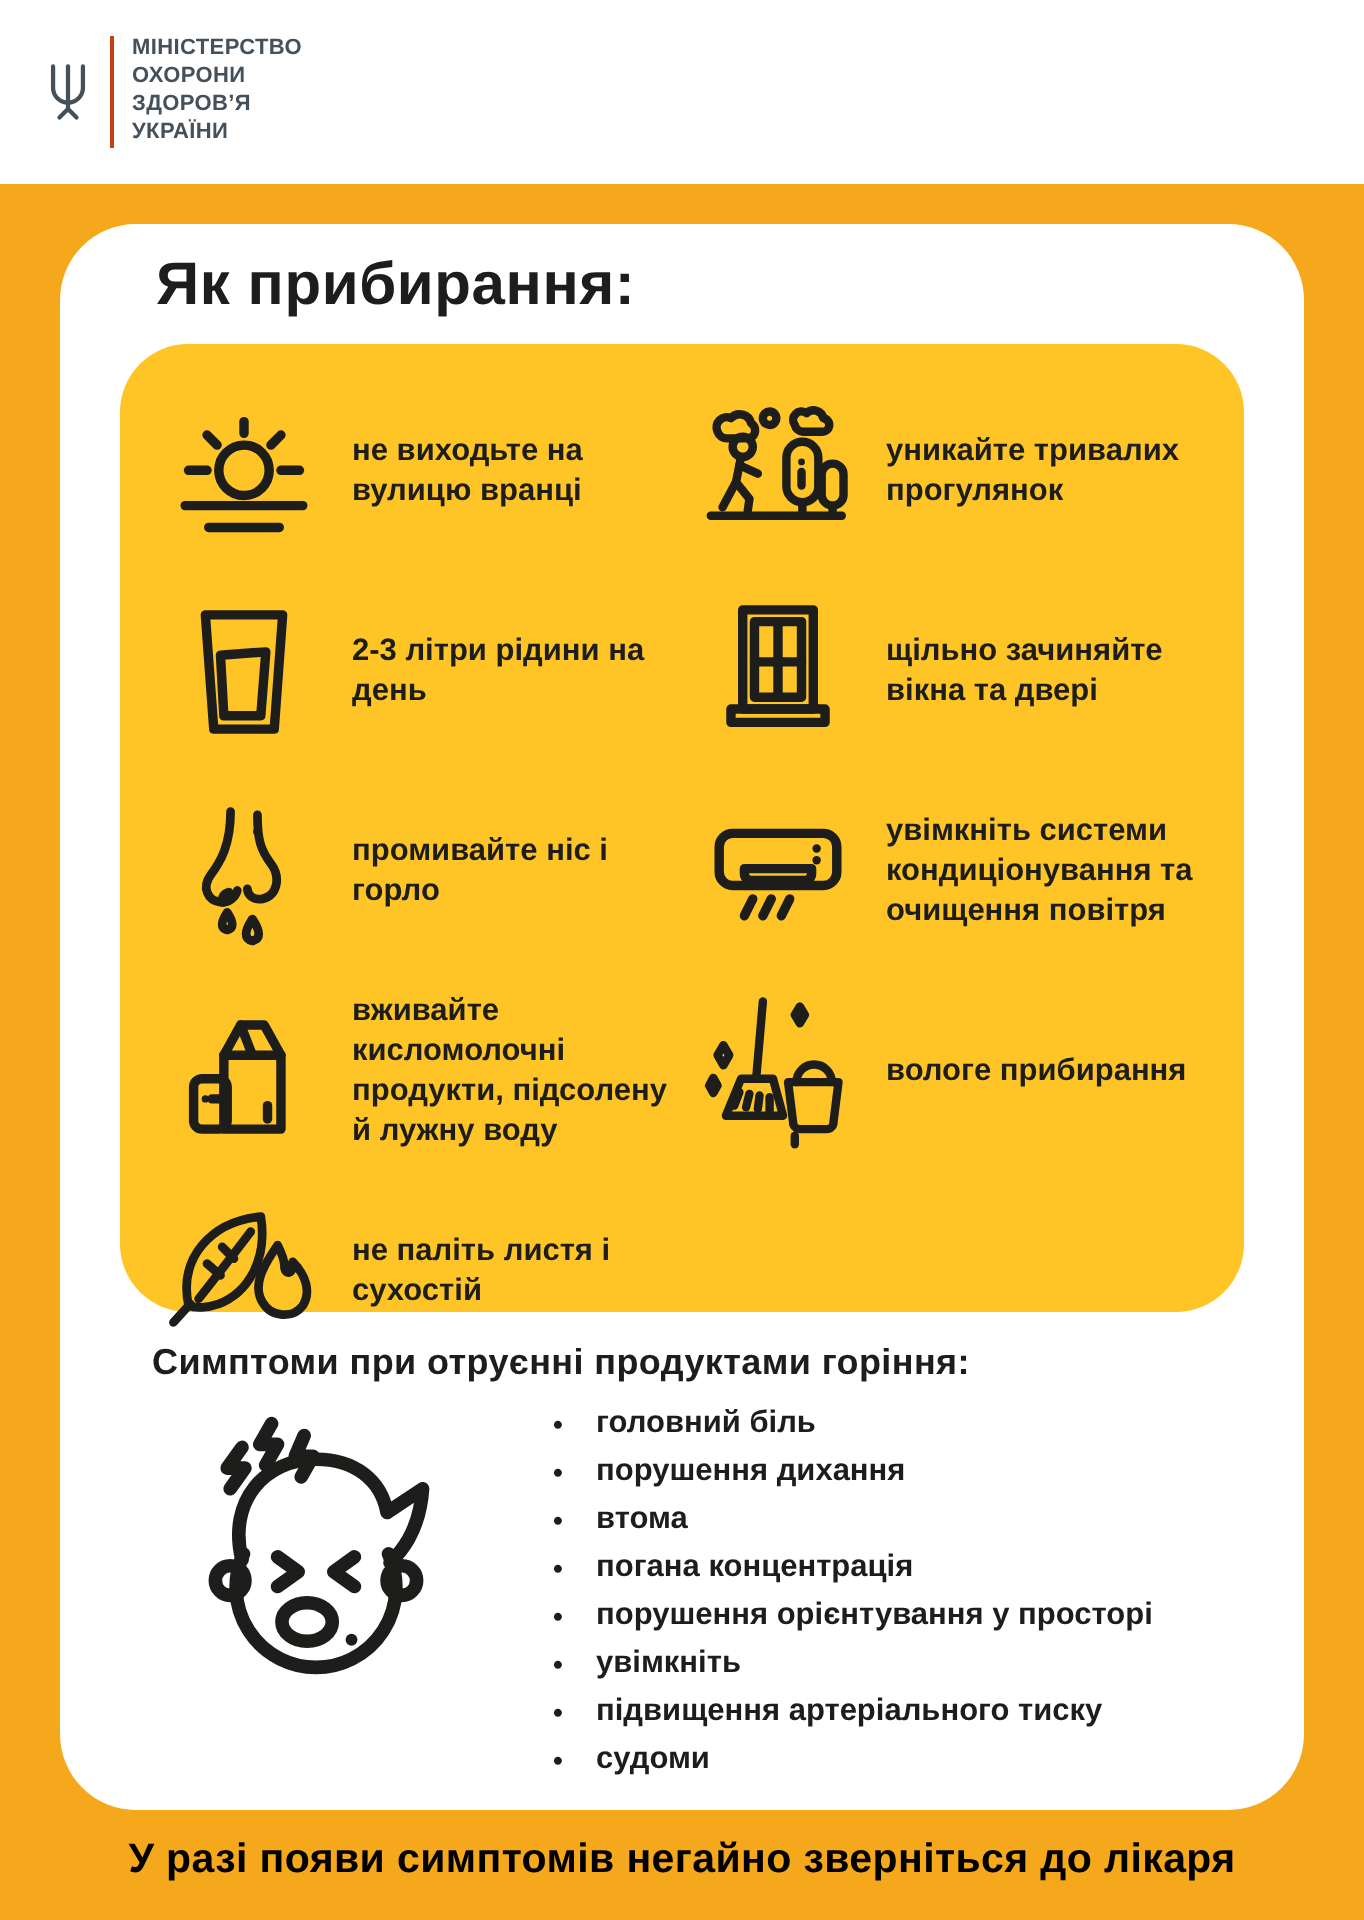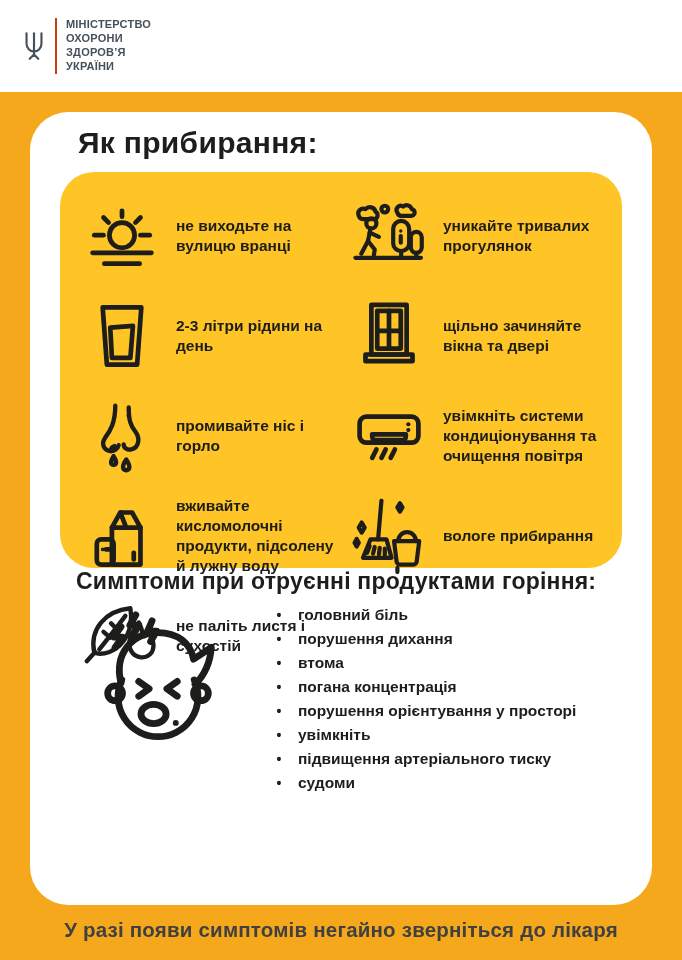--- a/index.html
+++ b/index.html
@@ -33,52 +33,52 @@
   .card{
     margin:20px 30px 0;height:793px;box-sizing:border-box;
     background:#FFFFFF;border-radius:38px;
     padding-top:12px;
   }
   .protect-heading{
     margin:2px 0 0 48px;
     font-size:30px;font-weight:800;letter-spacing:.3px;
   }
   .panel{
-    margin:12px 30px 0;height:396px;box-sizing:border-box;
+    margin:12px 30px 0;height:484px;box-sizing:border-box;
     background:#FFC425;border-radius:34px;
     padding:14px 14px;
   }
   .grid{
     display:grid;grid-template-columns:1fr 1fr;grid-auto-rows:100px;
     align-items:center;height:100%;
   }
   .item{display:flex;align-items:center;gap:10px;padding:0 4px;}
   .icon-box{width:88px;min-width:88px;height:94px;display:flex;align-items:center;justify-content:center;}
   .icon-box svg{width:84px;height:84px;}
   .item-text{font-size:15.5px;font-weight:700;line-height:1.28;}
   .lineart{fill:none;stroke:#1D1D1B;stroke-width:5.6;stroke-linecap:round;stroke-linejoin:round;}
   .lineart .fill{fill:#1D1D1B;stroke:none;}
   
   .symptoms-heading{
-    margin:0 0 0 46px;
-    font-size:23px;font-weight:800;letter-spacing:.2px;
+    margin:15px 0 0 46px;
+    font-size:18px;font-weight:800;letter-spacing:.2px;
   }
   .symptoms-row{display:flex;align-items:flex-start;margin:2px 26px 0;}
   .head-icon-box{width:204px;min-width:204px;display:flex;justify-content:center;padding-top:6px;}
   .head-icon-box svg{width:148px;height:148px;}
   .symptom-list{list-style:none;margin:8px 0 0;padding:0;font-size:15.5px;font-weight:700;}
   .symptom-list li{display:flex;margin-bottom:4px;line-height:1.28;}
   .symptom-list li::before{
     content:"•";width:38px;min-width:38px;text-align:center;
     font-size:14px;line-height:20px;
   }
   
   .warning{
     text-align:center;margin-top:13px;
-    color:#404040;font-size:20.5px;font-weight:800;letter-spacing:.2px;
+    color:#000000;font-size:20.5px;font-weight:800;letter-spacing:.2px;
   }
 </style>
 </head>
 <body>
 
 <div class="header">
   <div class="logo">
     <svg width="24" height="32" viewBox="0 0 22 30" style="fill:none;stroke:#44505A;stroke-width:2;stroke-linecap:round;stroke-linejoin:round;">
       <path d="M4,3 V13 a7,7 0 0 0 14,0 V3"></path>
       <line x1="11" y1="3" x2="11" y2="23"></line>

